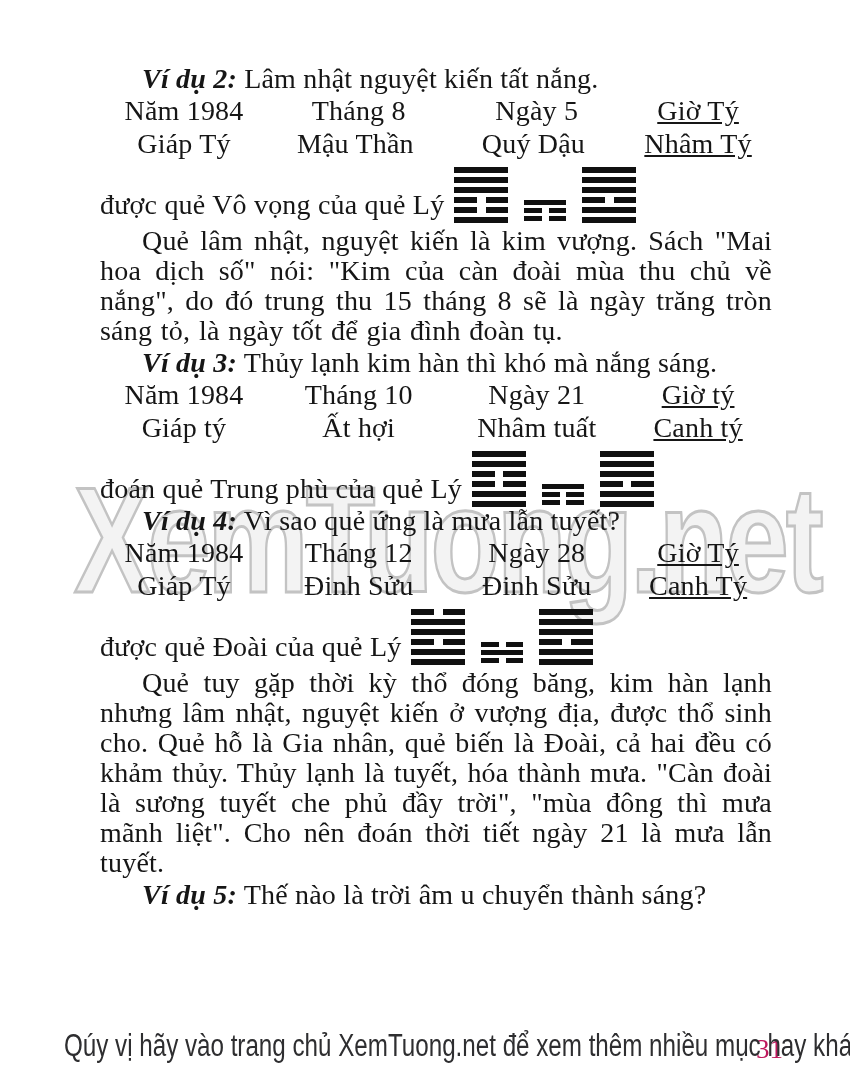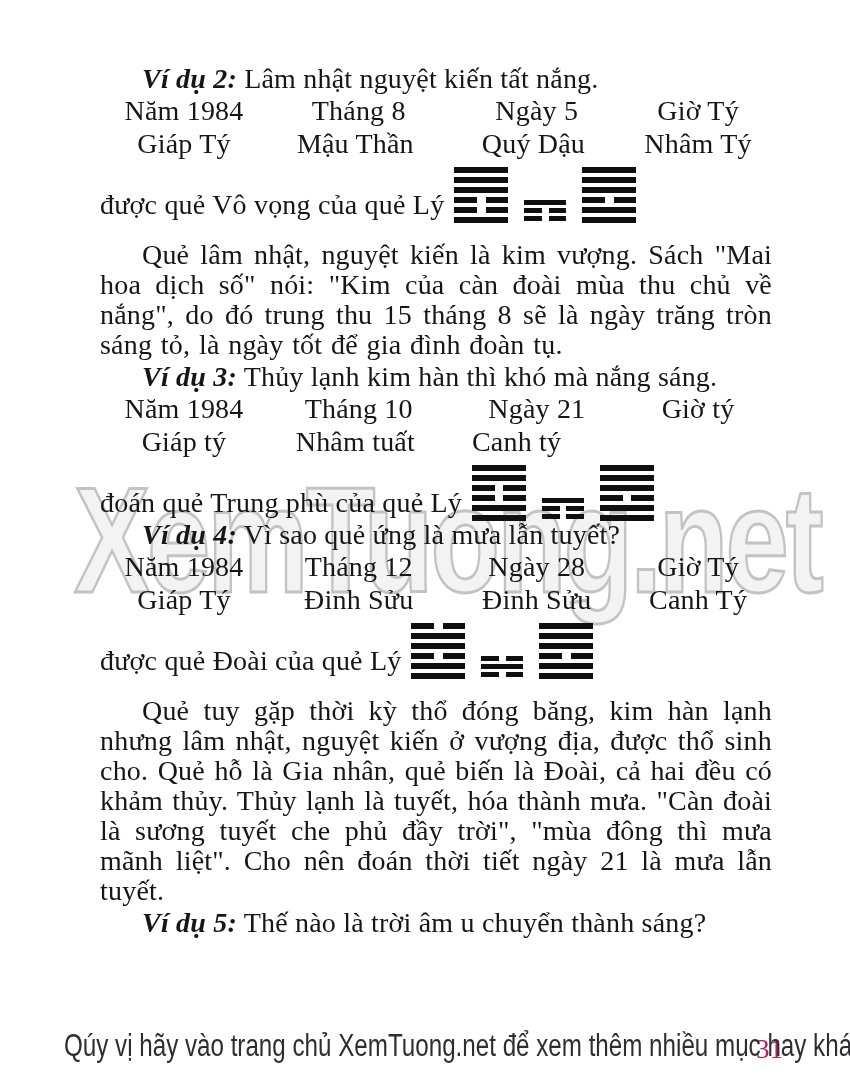--- a/index.html
+++ b/index.html
@@ -27,21 +27,21 @@
     padding-left: 42px;
     line-height: 30px;
     white-space: nowrap;
   }
   .hlabel { font-weight: bold; font-style: italic; }
   .date-row { display: flex; line-height: 33px; }
   .date-row .cell { text-align: center; }
   .c1 { width: 25%; }
   .c2 { width: 27%; }
   .c3 { width: 26%; }
-  .c4 { width: 22%; }
+  .c4 { width: 22%; text-decoration: underline; }
   .result-row {
     display: flex;
     align-items: flex-end;
     margin: 2px 0 2px;
     min-height: 58px;
   }
   .result-text { line-height: 30px; white-space: nowrap; }
   .hexagrams {
     display: flex;
     align-items: flex-end;
@@ -60,21 +60,21 @@
   .hexagram .hexline { height: 6px; background: #101010; }
   .hexagram .hexline.broken {
     background: none;
     display: flex;
     justify-content: space-between;
   }
   .hexagram .hexline.broken span { width: 42%; height: 100%; background: #101010; }
   .hexagram.mid { width: 42px; margin-bottom: 2px; gap: 3px; }
   .hexagram.mid .hexline { height: 5px; }
   .body-par {
-    margin: 20px 0 2px;
+    margin: 6px 0 2px;
     text-align: justify;
     text-indent: 42px;
     line-height: 30px;
     word-spacing: 1.5px;
   }
   .watermark {
     position: absolute;
     left: 74px;
     top: 458px;
     z-index: 0;
@@ -186,20 +186,21 @@
       <p class="heading"><span class="hlabel">Ví dụ 3:</span><span> Thủy lạnh kim hàn thì khó mà nắng sáng.</span></p>
       <div class="date-table">
         <div class="date-row">
           <div class="cell c1">Năm 1984</div>
           <div class="cell c2">Tháng 10</div>
           <div class="cell c3">Ngày 21</div>
           <div class="cell c4">Giờ tý</div>
         </div>
         <div class="date-row">
           <div class="cell c1">Giáp tý</div>
+          <div class="cell c2">Ất hợi</div>
           <div class="cell c3">Nhâm tuất</div>
           <div class="cell c4">Canh tý</div>
         </div>
       </div>
       <div class="result-row">
         <span class="result-text">đoán quẻ Trung phù của quẻ Lý</span>
         <div class="hexagrams">
           <div class="hexagram big" title="Trung phù">
               <div class="hexline solid"></div>
               <div class="hexline solid"></div>

